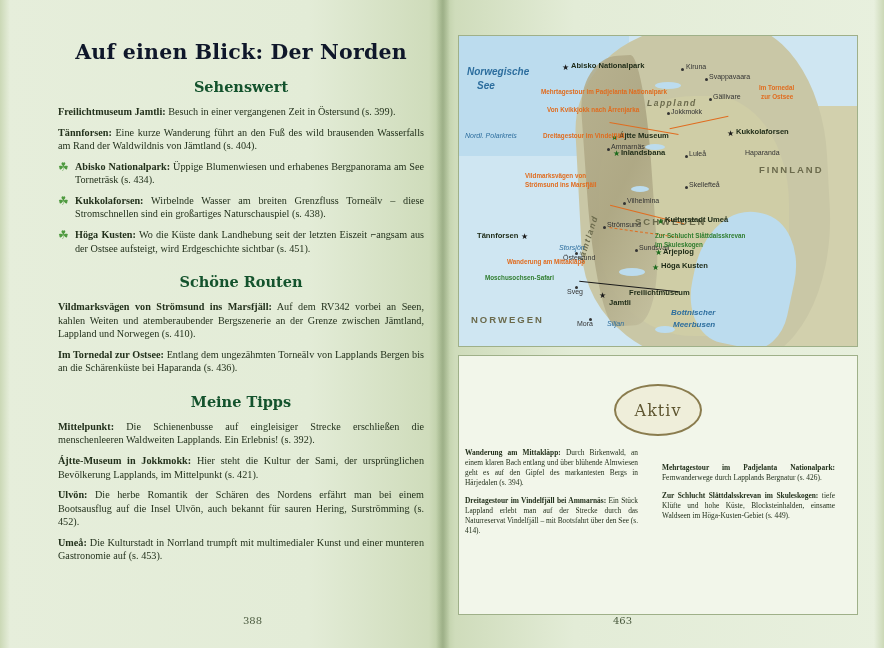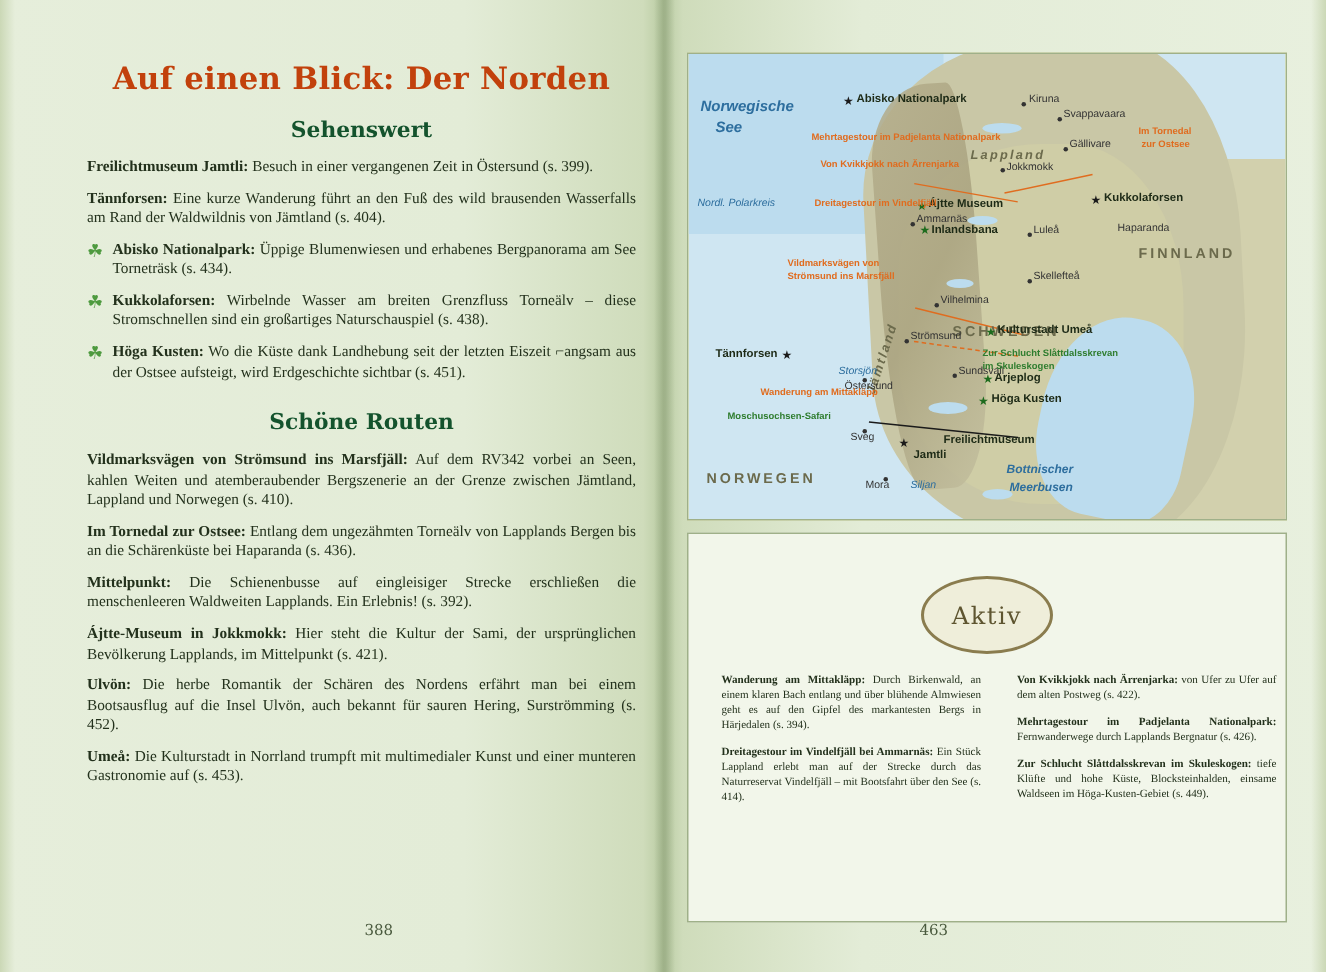--- a/index.html
+++ b/index.html
@@ -61,21 +61,21 @@
     width: 366px;
     color: #23311c;
   }
   h1.title {
     font-family: "DejaVu Serif", serif;
     font-weight: bold;
     font-size: 20.5px;
     text-align: center;
     margin: 0 0 14px 0;
     letter-spacing: 0.2px;
-    color: #c2410c;
+    color: #0f172a;
   }
   h2.section {
     font-family: "DejaVu Serif", serif;
     font-weight: bold;
     font-size: 14.5px;
     text-align: center;
     margin: 18px 0 10px 0;
     color: #14532d;
   }
   h2.section.first { margin-top: 2px; }
@@ -268,25 +268,26 @@
     display: flex;
     align-items: center;
     justify-content: center;
     font-family: "DejaVu Serif", serif;
     font-size: 16px;
     color: #5e5530;
     letter-spacing: 1px;
   }
   .aktiv-cols {
     position: absolute;
-    left: 22px;
+    left: 6px;
     top: 92px;
     width: 370px;
     display: flex;
     gap: 24px;
+    align-items: center;
   }
   .aktiv-col { width: 177px; }
   .aktiv-entry {
     font-size: 7.4px;
     line-height: 1.35;
     margin-bottom: 8px;
     text-align: justify;
     color: #23311c;
   }
   .aktiv-entry b { font-weight: bold; }
@@ -327,20 +328,21 @@
 
     <h2 class="section">Schöne Routen</h2>
 
     <div class="entry">
       <span class="lead">Vildmarksvägen von Strömsund ins Marsfjäll:</span><span> Auf dem RV342 vorbei an Seen, kahlen Weiten und atemberaubender Bergszenerie an der Grenze zwischen Jämtland, Lappland und Norwegen (s. 410).</span>
     </div>
     <div class="entry">
       <span class="lead">Im Tornedal zur Ostsee:</span><span> Entlang dem ungezähmten Torneälv von Lapplands Bergen bis an die Schärenküste bei Haparanda (s. 436).</span>
     </div>
 
+    <h2 class="section">Meine Tipps</h2>
 
     <div class="entry">
       <span class="lead">Mittelpunkt:</span><span> Die Schienenbusse auf eingleisiger Strecke erschließen die menschenleeren Waldweiten Lapplands. Ein Erlebnis! (s. 392).</span>
     </div>
     <div class="entry">
       <span class="lead">Ájtte-Museum in Jokkmokk:</span><span> Hier steht die Kultur der Sami, der ursprünglichen Bevölkerung Lapplands, im Mittelpunkt (s. 421).</span>
     </div>
     <div class="entry">
       <span class="lead">Ulvön:</span><span> Die herbe Romantik der Schären des Nordens erfährt man bei einem Bootsausflug auf die Insel Ulvön, auch bekannt für sauren Hering, Surströmming (s. 452).</span>
     </div>
@@ -453,23 +455,20 @@
       <div class="aktiv-col">
         <div class="aktiv-entry">
           <b>Wanderung am Mittakläpp:</b><span> Durch Birkenwald, an einem klaren Bach entlang und über blühende Almwiesen geht es auf den Gipfel des markantesten Bergs in Härjedalen (s. 394).</span>
         </div>
         <div class="aktiv-entry">
           <b>Dreitagestour im Vindelfjäll bei Ammarnäs:</b><span> Ein Stück Lappland erlebt man auf der Strecke durch das Naturreservat Vindelfjäll – mit Bootsfahrt über den See (s. 414).</span>
         </div>
       </div>
       <div class="aktiv-col">
         <div class="aktiv-entry">
-          <b>Von Kvikkjokk nach Ärrenjarka:</b><span> von Ufer zu Ufer auf dem alten Postweg (s. 422).</span>
-        </div>
-        <div class="aktiv-entry">
           <b>Mehrtagestour im Padjelanta Nationalpark:</b><span> Fernwanderwege durch Lapplands Bergnatur (s. 426).</span>
         </div>
         <div class="aktiv-entry">
           <b>Zur Schlucht Slåttdalsskrevan im Skuleskogen:</b><span> tiefe Klüfte und hohe Küste, Blocksteinhalden, einsame Waldseen im Höga-Kusten-Gebiet (s. 449).</span>
         </div>
       </div>
     </div>
   </div>
 
   <div class="folio folio-right">463</div>

